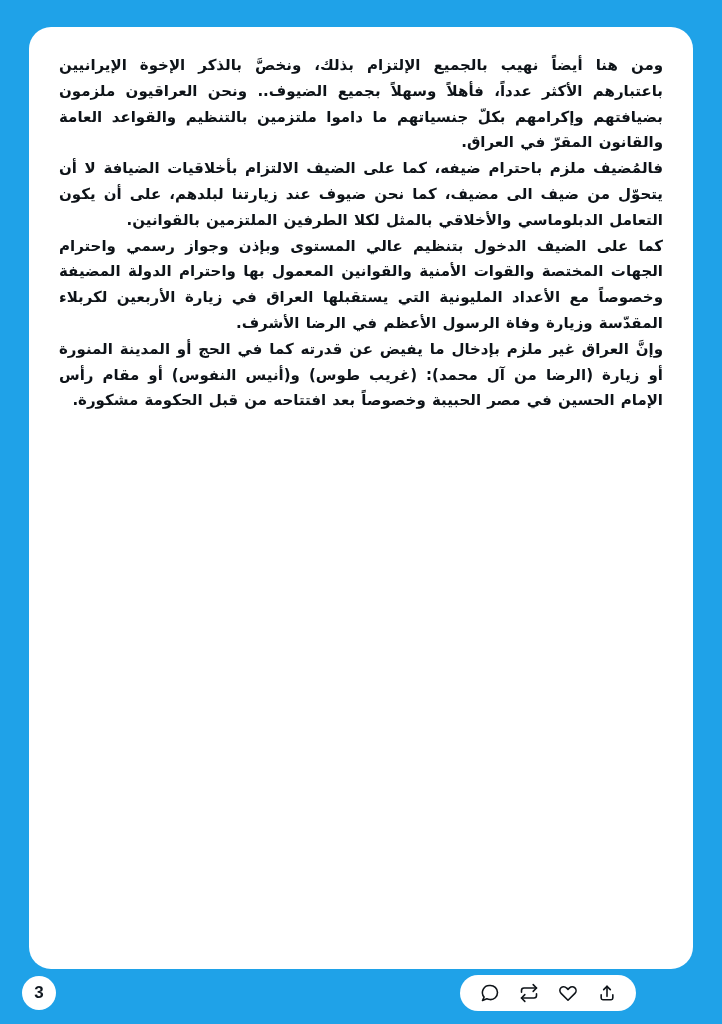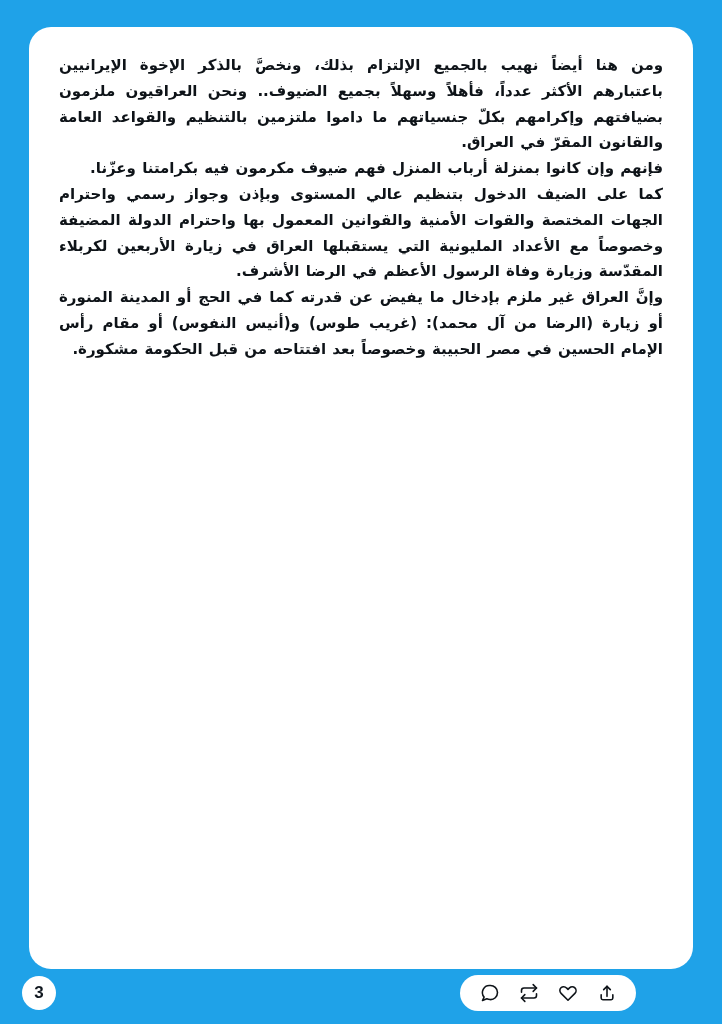--- a/index.html
+++ b/index.html
@@ -110,21 +110,21 @@
 </head>
 <body>
 
 <svg class="watermark" viewBox="0 0 24 24" aria-hidden="true">
   <path fill="#FFFFFF" d="M23.953 4.57a10 10 0 0 1-2.825.775 4.958 4.958 0 0 0 2.163-2.723c-.951.555-2.005.959-3.127 1.184a4.92 4.92 0 0 0-8.384 4.482C7.69 8.095 4.067 6.13 1.64 3.162a4.822 4.822 0 0 0-.666 2.475c0 1.71.87 3.213 2.188 4.096a4.904 4.904 0 0 1-2.228-.616v.06a4.923 4.923 0 0 0 3.946 4.827 4.996 4.996 0 0 1-2.212.085 4.936 4.936 0 0 0 4.604 3.417 9.867 9.867 0 0 1-6.102 2.105c-.39 0-.779-.023-1.17-.067a13.995 13.995 0 0 0 7.557 2.209c9.053 0 13.998-7.496 13.998-13.985 0-.21 0-.42-.015-.63A9.935 9.935 0 0 0 24 4.59z"></path>
 </svg>
 
 <div class="card">
   <div class="content">
     <p>ومن هنا أيضاً نهيب بالجميع الإلتزام بذلك، ونخصَّ بالذكر الإخوة الإيرانيين باعتبارهم الأكثر عدداً، فأهلاً وسهلاً بجميع الضيوف.. ونحن العراقيون ملزمون بضيافتهم وإكرامهم بكلّ جنسياتهم ما داموا ملتزمين بالتنظيم والقواعد العامة والقانون المقرّ في العراق.</p>
-    <p>فإنهم وإن كانوا بمنزلة أرباب المنزل فهم ضيوف مكرمون فيه بكرامتنا وعزّنا.</p>
+    <p>فالمُضيف ملزم باحترام ضيفه، كما على الضيف الالتزام بأخلاقيات الضيافة لا أن يتحوّل من ضيف الى مضيف، كما نحن ضيوف عند زيارتنا لبلدهم، على أن يكون التعامل الدبلوماسي والأخلاقي بالمثل لكلا الطرفين الملتزمين بالقوانين.</p>
     <p>كما على الضيف الدخول بتنظيم عالي المستوى وبإذن وجواز رسمي واحترام الجهات المختصة والقوات الأمنية والقوانين المعمول بها واحترام الدولة المضيفة وخصوصاً مع الأعداد المليونية التي يستقبلها العراق في زيارة الأربعين لكربلاء المقدّسة وزيارة وفاة الرسول الأعظم في الرضا الأشرف.</p>
     <p>وإنَّ العراق غير ملزم بإدخال ما يفيض عن قدرته كما في الحج أو المدينة المنورة أو زيارة (الرضا من آل محمد): (غريب طوس) و(أنيس النفوس) أو مقام رأس الإمام الحسين في مصر الحبيبة وخصوصاً بعد افتتاحه من قبل الحكومة مشكورة.</p>
   </div>
 </div>
 
 <div class="page-badge">3</div>
 
 <div class="action-bar">
   <div class="act">
     <svg width="20" height="20" viewBox="0 0 24 24" fill="none" stroke="#0E1318" stroke-width="1.9" stroke-linecap="round" stroke-linejoin="round">

